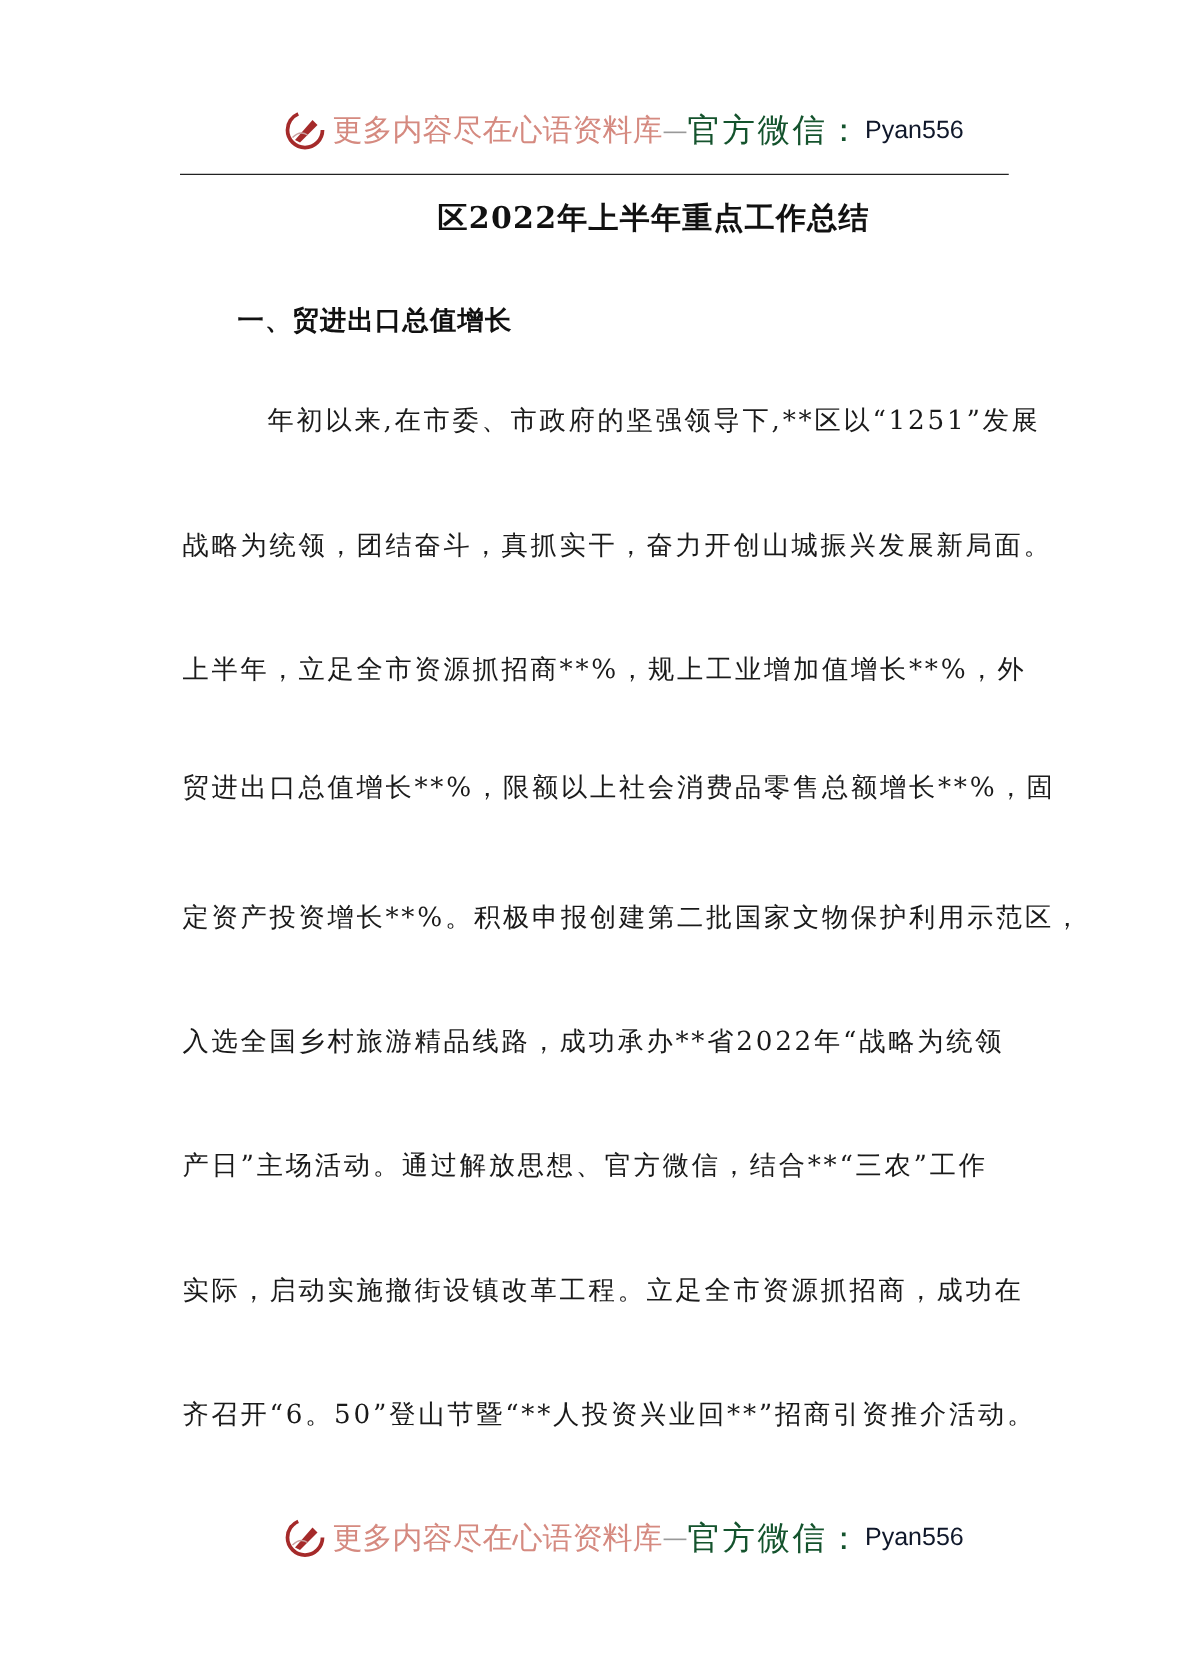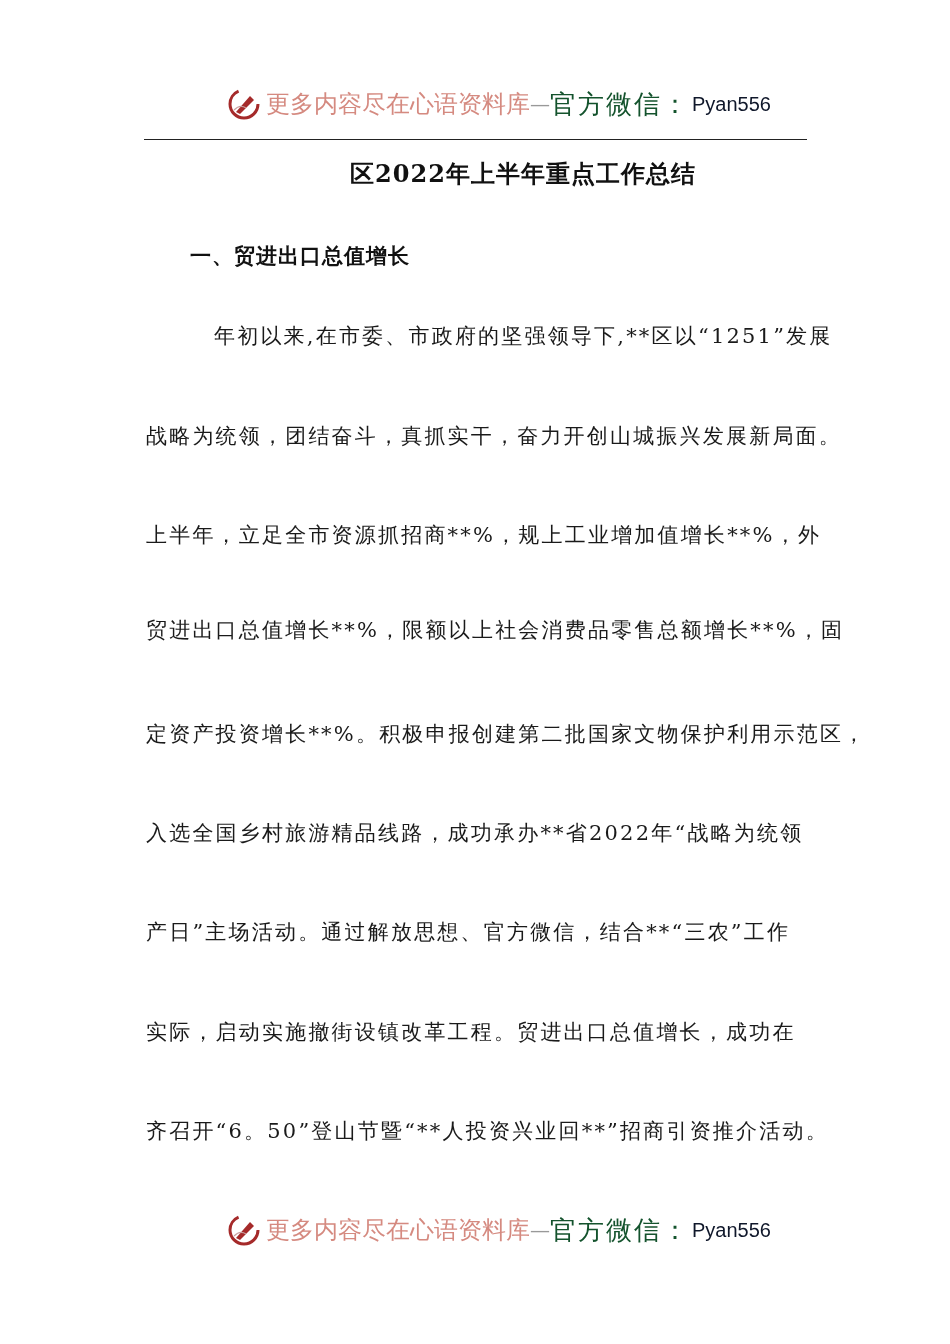--- a/index.html
+++ b/index.html
@@ -41,21 +41,21 @@
 
 <div class="heading">一、贸进出口总值增长</div>
 
 <div class="line indent" style="top:322px">年初以来,在市委、市政府的坚强领导下,**区以“1251”发展</div>
 <div class="line" style="top:422px">战略为统领，团结奋斗，真抓实干，奋力开创山城振兴发展新局面。</div>
 <div class="line" style="top:521px">上半年，立足全市资源抓招商**%，规上工业增加值增长**%，外</div>
 <div class="line" style="top:616px">贸进出口总值增长**%，限额以上社会消费品零售总额增长**%，固</div>
 <div class="line" style="top:720px">定资产投资增长**%。积极申报创建第二批国家文物保护利用示范区，</div>
 <div class="line" style="top:819px">入选全国乡村旅游精品线路，成功承办**省2022年“战略为统领</div>
 <div class="line" style="top:918px">产日”主场活动。通过解放思想、官方微信，结合**“三农”工作</div>
-<div class="line" style="top:1018px">实际，启动实施撤街设镇改革工程。贸进出口总值增长，成功在</div>
+<div class="line" style="top:1018px">实际，启动实施撤街设镇改革工程。立足全市资源抓招商，成功在</div>
 <div class="line" style="top:1117px">齐召开“6。50”登山节暨“**人投资兴业回**”招商引资推介活动。</div>
 
 <div class="banner bottom">
   <svg class="logo" viewBox="0 0 36 36">
     <circle cx="18" cy="18" r="14" fill="none" stroke="#a52a2a" stroke-width="3" stroke-dasharray="60 30"></circle>
     <path d="M10 26 L24 10 L28 14 L14 28 Z" fill="#a52a2a"></path>
     <path d="M8 24 Q14 18 20 22" fill="none" stroke="#c9a0a0" stroke-width="1.2"></path>
   </svg>
   <span class="promo">更多内容尽在心语资料库</span>
   <span class="dash">—</span>

